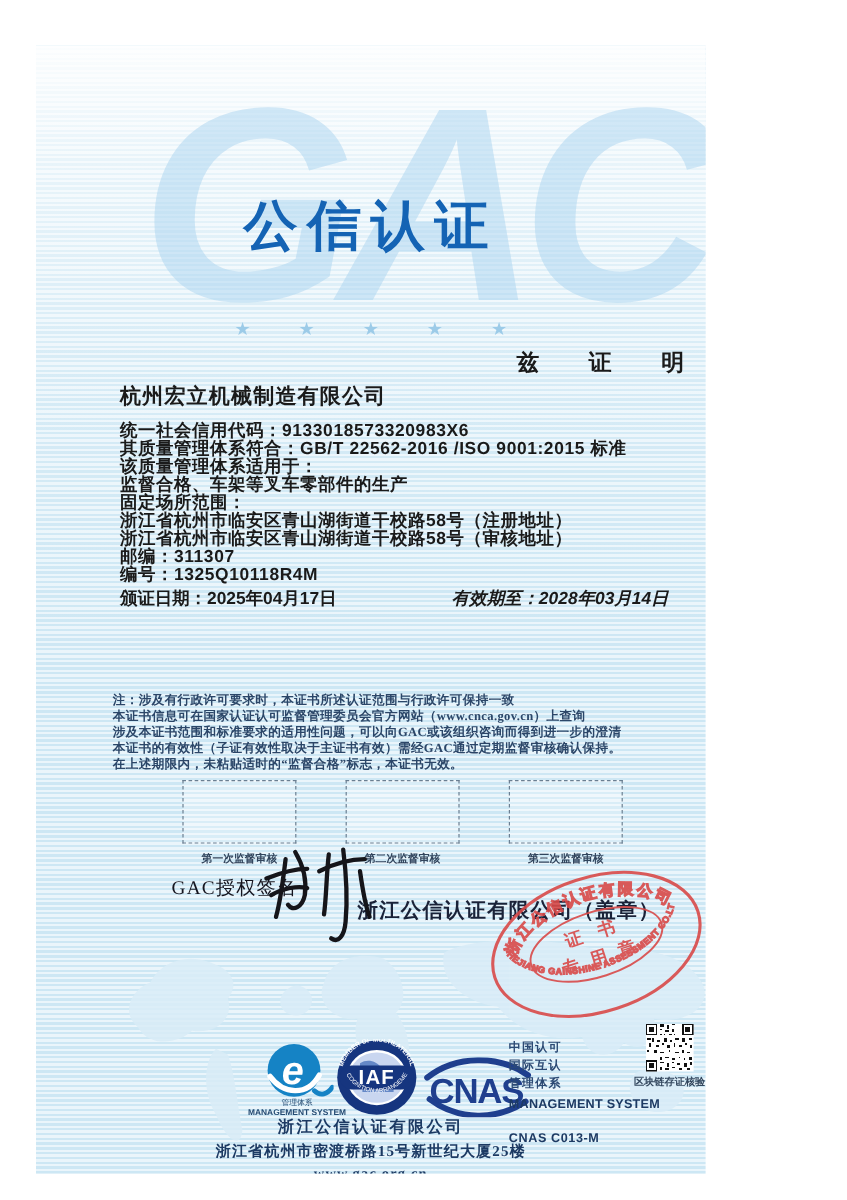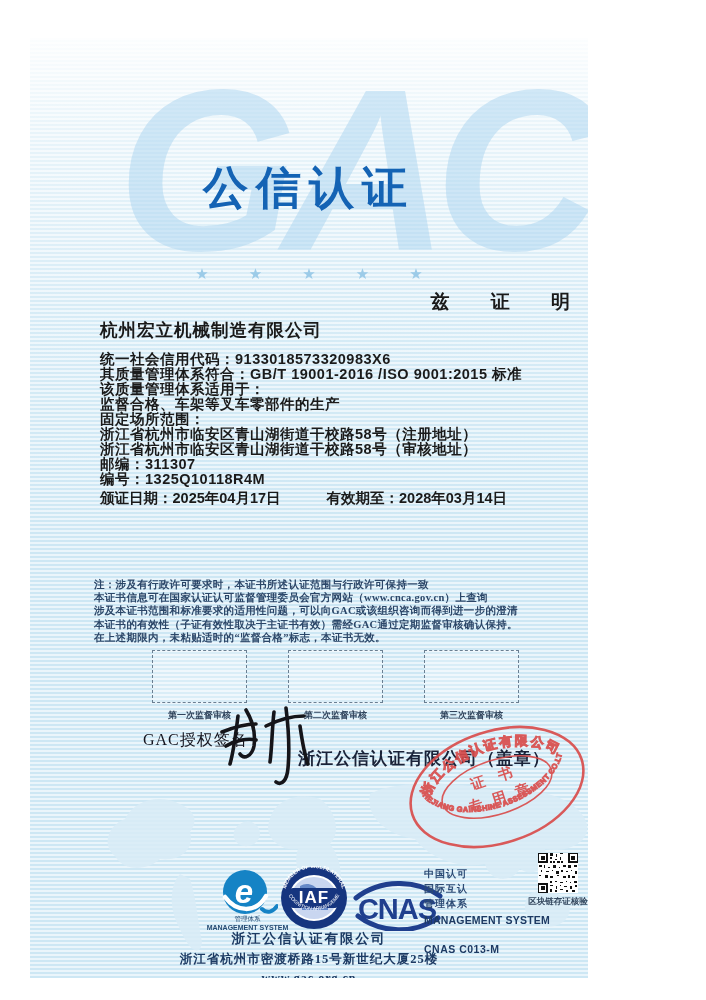--- a/index.html
+++ b/index.html
@@ -36,21 +36,21 @@
   .stars span { display:inline-block; margin:0 20px; }
   .certify {
     position:absolute; left:0; top:251px; width:100%; text-align:right;
     font-size:19px; font-weight:bold; letter-spacing:18px; text-indent:18px; color:#1a1a1a;
   }
 
   .body-block { position:absolute; left:70px; top:280px; width:520px; color:#1a1a1a; }
   .company { font-size:17.5px; font-weight:bold; margin-bottom:10px; letter-spacing:1px; }
   .bline { font-size:14.5px; font-weight:bold; line-height:15px; margin-bottom:0; letter-spacing:0.5px; }
   .dates { font-size:14.5px; font-weight:bold; margin-top:2px; }
-  .dates .valid { margin-left:42px; }
+  .dates .valid { margin-left:92px;font-style:italic; }
 
   .note-block {
     position:absolute; left:64px; top:540px; width:540px;
     font-family:"Liberation Serif","DejaVu Serif",serif;
     font-size:10.5px; font-weight:bold; line-height:13.2px; color:#2b4668; letter-spacing:0.3px;
   }
 
   .audit-box { position:absolute; top:612px; width:95px; height:53px; border:1px dashed #6a7f92; background:rgba(255,255,255,0.25); }
   .audit-box.b1 { left:122px; } .audit-box.b2 { left:258px; } .audit-box.b3 { left:394px; }
   .audit-label { position:absolute; top:671px; width:95px; text-align:center; font-size:9px; color:#31445c;
@@ -114,21 +114,21 @@
 
       <div class="stars">
         <span>★</span><span>★</span><span>★</span><span>★</span><span>★</span>
       </div>
 
       <div class="certify">兹 证 明</div>
 
       <div class="body-block">
         <div class="company">杭州宏立机械制造有限公司</div>
         <div class="bline">统一社会信用代码：9133018573320983X6</div>
-        <div class="bline">其质量管理体系符合：GB/T 19001-2016 /ISO 9001:2015 标准</div>
+        <div class="bline">其质量管理体系符合：GB/T 22562-2016 /ISO 9001:2015 标准</div>
         <div class="bline">该质量管理体系适用于：</div>
         <div class="bline">监督合格、车架等叉车零部件的生产</div>
         <div class="bline">固定场所范围：</div>
         <div class="bline">浙江省杭州市临安区青山湖街道干校路58号（注册地址）</div>
         <div class="bline">浙江省杭州市临安区青山湖街道干校路58号（审核地址）</div>
         <div class="bline">邮编：311307</div>
         <div class="bline">编号：1325Q10118R4M</div>
         <div class="dates">
           <span>颁证日期：2025年04月17日</span>
           <span class="valid">有效期至：2028年03月14日</span>

